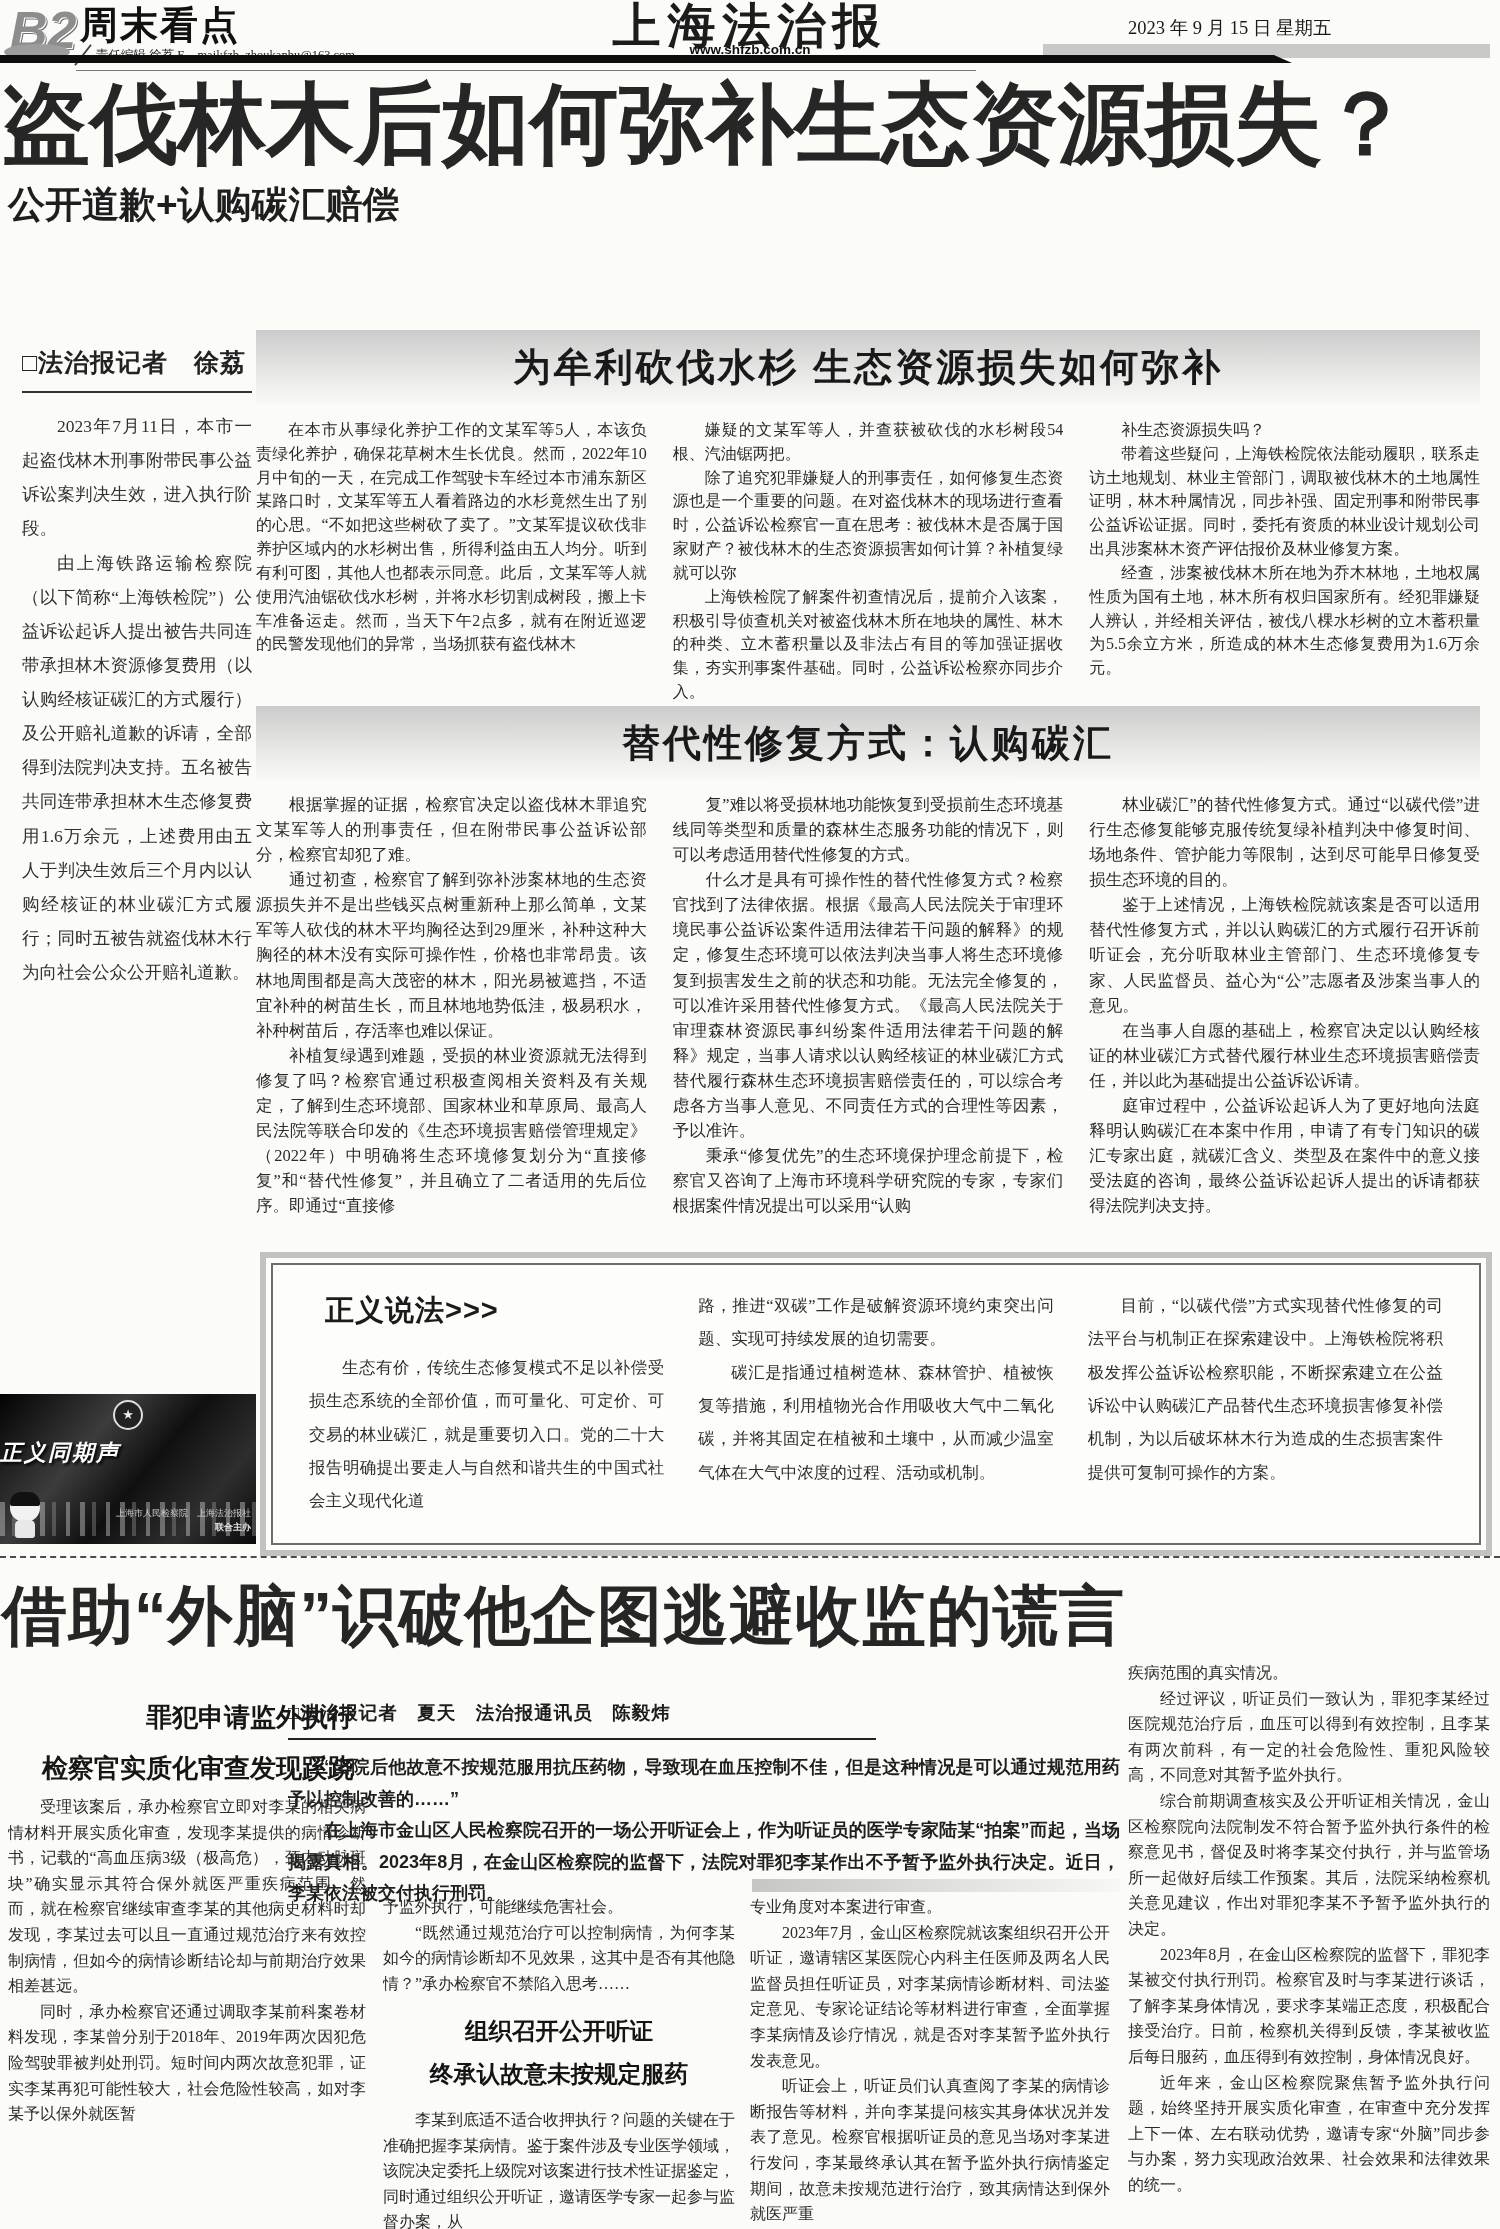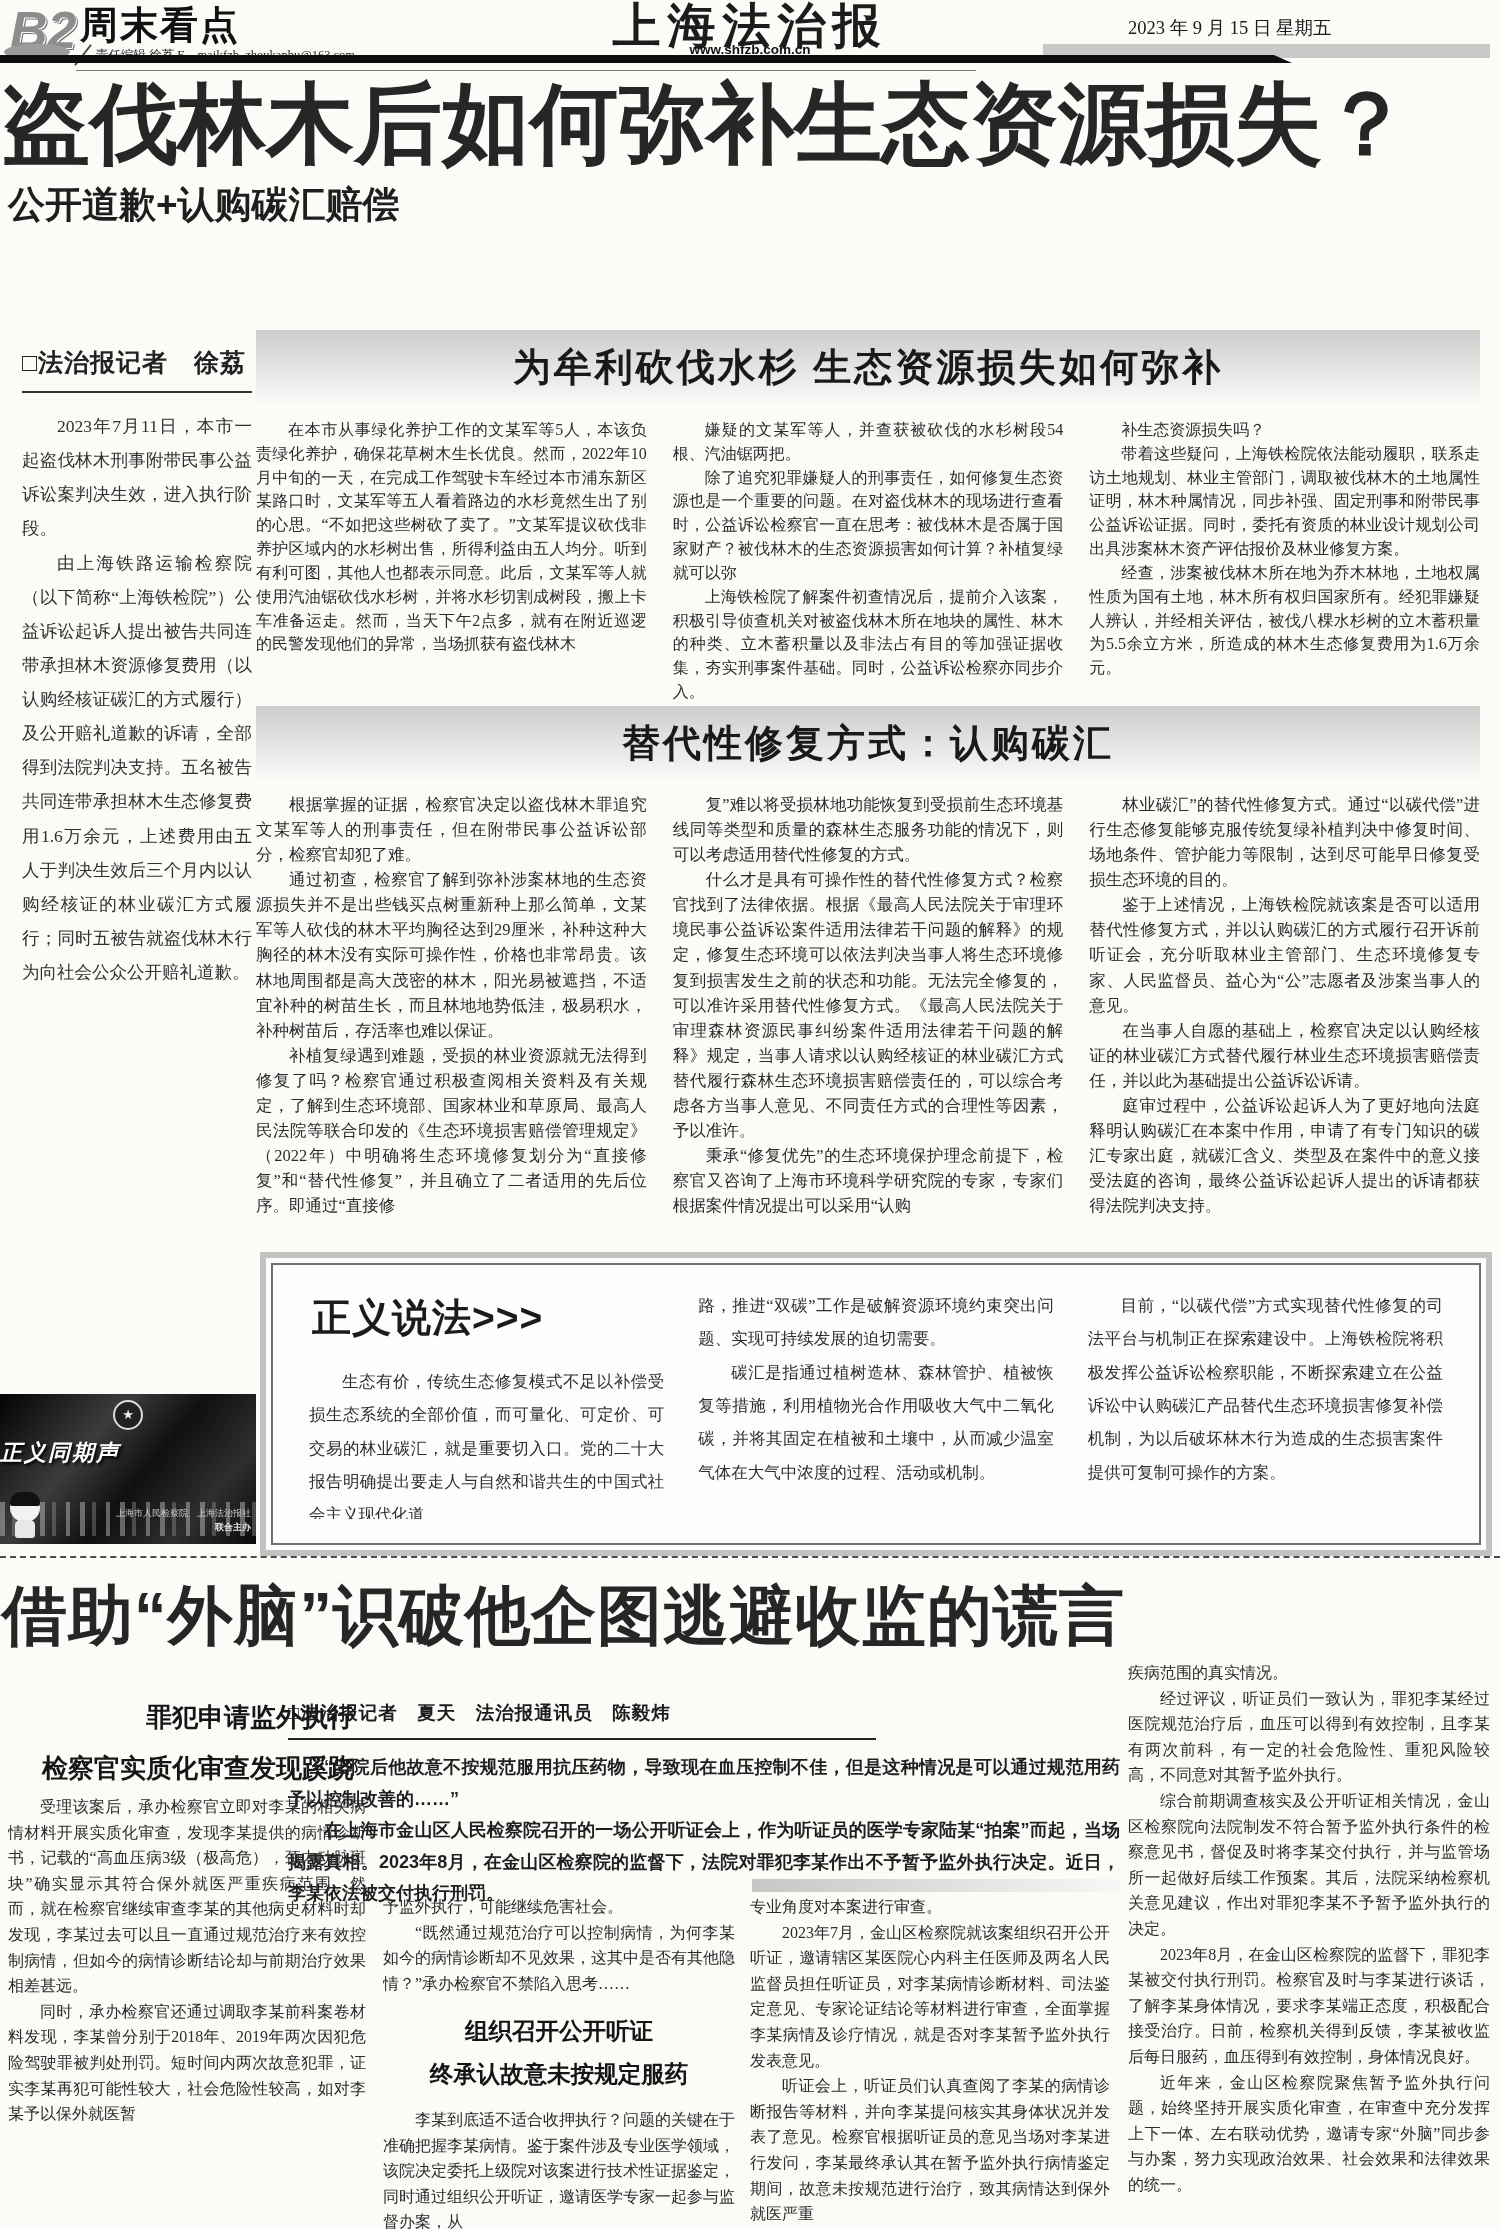--- a/index.html
+++ b/index.html
@@ -52,22 +52,22 @@
   .cols3 .col{flex:1;overflow:hidden;}
   #sec1-cols p{margin:0;font-size:16px;line-height:1.49;text-align:justify;text-indent:2em;}
   #sec2-cols p{margin:0;font-size:16.5px;line-height:1.52;text-align:justify;text-indent:2em;}
   .cont p:first-child{text-indent:0;}
 
   
   .justice-outer{left:260px;top:1252px;width:1220px;height:292px;border:6px solid #c2c2c0;background:#fdfdfb;}
   .justice-inner{position:absolute;left:5px;top:5px;right:5px;bottom:5px;border:2px solid #6e6e6e;
                  padding:24px 36px;display:flex;gap:34px;overflow:hidden;}
   .justice-inner .jcol{flex:1;overflow:hidden;}
-  .justice-title{font-family:var(--sans);font-weight:800;font-size:39px;color:#1b1b1b;
-                 letter-spacing:1px;margin:2px 0 20px 3px;}
+  .justice-title{font-family:var(--sans);font-weight:800;font-size:29px;color:#1b1b1b;
+                 letter-spacing:1px;margin:2px 0 20px 16px;}
   .justice-inner p{margin:0;font-size:16.5px;line-height:2.02;
                    text-align:justify;text-indent:2em;color:#2e2e2e;}
 
   
   .banner{left:0;top:1394px;width:256px;height:150px;overflow:hidden;color:#fff;
           background:linear-gradient(130deg,#030303 0%,#3c3c3c 34%,#101010 55%,#2e2e2e 78%,#0a0a0a 100%);}
   .banner-badge{position:absolute;left:50%;top:6px;transform:translateX(-50%);width:26px;height:26px;
                 border:2px solid #ddd;border-radius:50%;display:flex;align-items:center;justify-content:center;
                 font-size:13px;color:#eee;background:#222;}
   .banner-title{position:absolute;left:0;right:0;top:44px;font-family:var(--sans);

